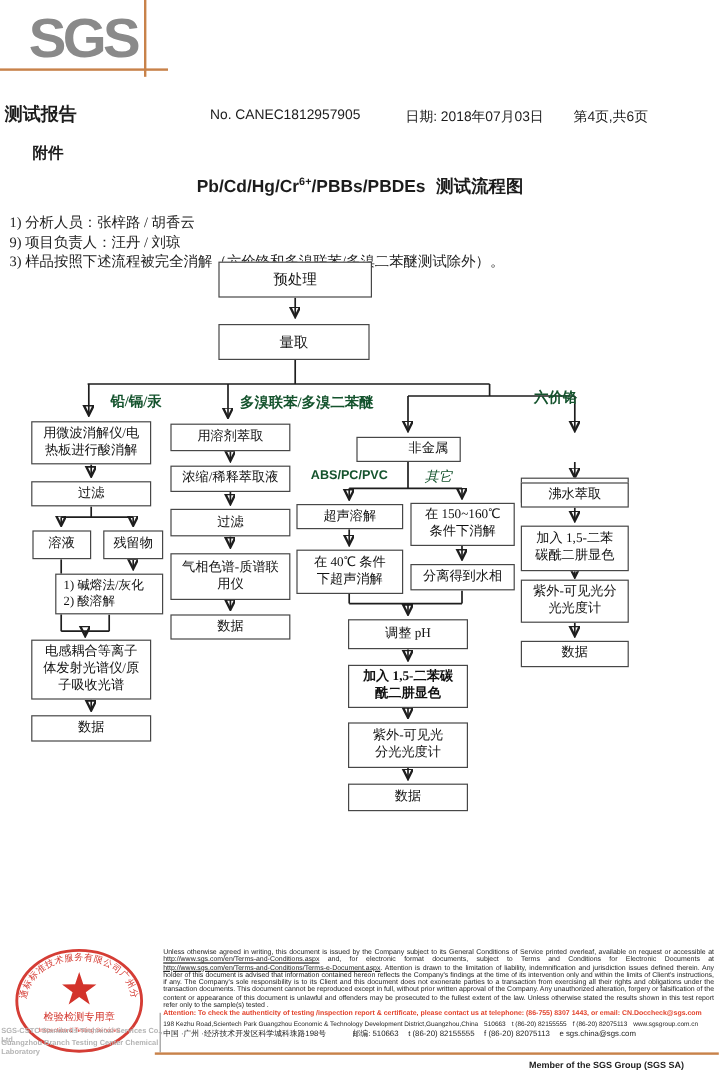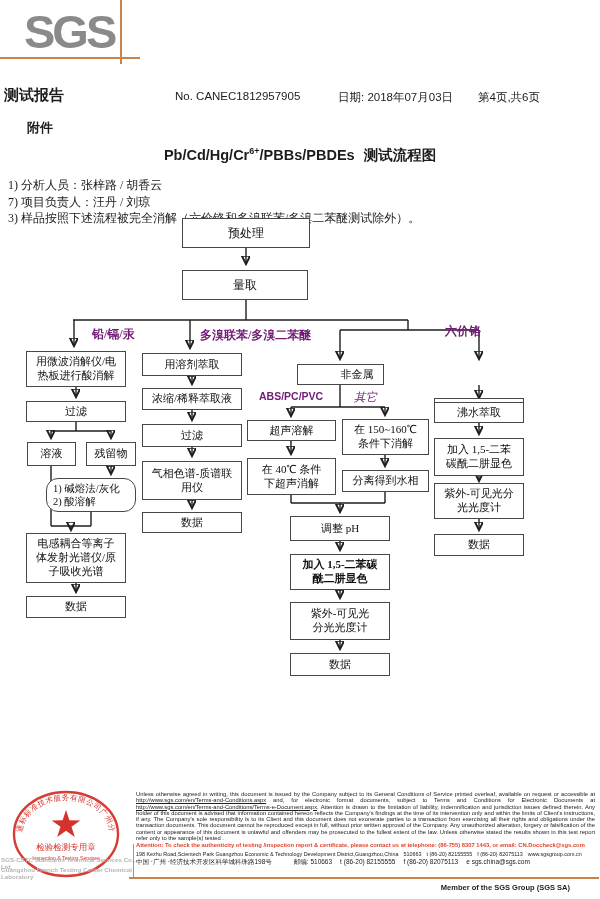--- a/index.html
+++ b/index.html
@@ -22,23 +22,23 @@
   .doc-title{left:0;top:146px;width:600px;text-align:center;font-size:14.5px;font-weight:bold;}
   .doc-title sup{font-size:9px;}
   .doc-title .cn{margin-left:9px;}
   .notes{left:8px;top:177px;font-size:12px;line-height:16.5px;
          font-family:"Liberation Serif",serif;}
   
   .fbox{position:absolute;border:1px solid #474747;background:#fff;box-sizing:border-box;
         display:flex;align-items:center;justify-content:center;text-align:center;
         font-family:"Liberation Serif",serif;font-size:11px;line-height:1.25;color:#111;
         white-space:pre-line;padding:1px 2px;}
-  .fbox.lft{justify-content:flex-start;text-align:left;padding-left:6px;border-radius:12px;}
+  .fbox.lft{justify-content:flex-start;text-align:left;padding-left:6px;}
   .blabel{position:absolute;font-family:"Liberation Serif",serif;font-weight:bold;
-          font-size:12px;color:#701a75;white-space:nowrap;}
+          font-size:12px;color:#14532d;white-space:nowrap;}
   .blabel.sans{font-family:"Liberation Sans",sans-serif;font-size:10.5px;}
   .blabel.norm{font-weight:normal;font-size:11.5px;}
   svg.conn{left:0;top:0;pointer-events:none;}
   svg.conn path{stroke:#1e1e1e;stroke-width:1.4;fill:none;}
   
   .f-text{left:136px;top:791px;width:459px;font-size:5.8px;line-height:6.3px;
           text-align:justify;color:#222;}
   .f-text .u{text-decoration:underline;}
   .attention{color:var(--attn);font-weight:bold;margin-top:1px;text-align:left;}
   .addr{display:flex;gap:5px;white-space:nowrap;align-items:baseline;margin-top:2px;
@@ -62,21 +62,21 @@
 <div class="abs date">日期: 2018年07月03日</div>
 <div class="abs page">第4页,共6页</div>
 <div class="abs attach">附件</div>
 
 <div class="abs doc-title">
   <span>Pb/Cd/Hg/Cr</span><sup>6+</sup><span>/PBBs/PBDEs</span><span class="cn">测试流程图</span>
 </div>
 
 <div class="abs notes">
   <div>1)  分析人员：张梓路 / 胡香云</div>
-  <div>7)  项目负责人：汪丹 / 刘琼</div>
+  <div>9)  项目负责人：汪丹 / 刘琼</div>
   <div>3)  样品按照下述流程被完全消解（六价铬和多溴联苯/多溴二苯醚测试除外）。</div>
 </div>
 
 <svg class="abs conn" width="600" height="899" viewBox="0 0 600 899">
   <defs>
     <marker id="ah" markerWidth="7" markerHeight="7" refX="5.2" refY="3" orient="auto">
       <path d="M0,0 L6,3 L0,6 z" fill="#1e1e1e" stroke="none"></path>
     </marker>
   </defs>
   <path d="M246,248 V263" marker-end="url(#ah)"></path>

